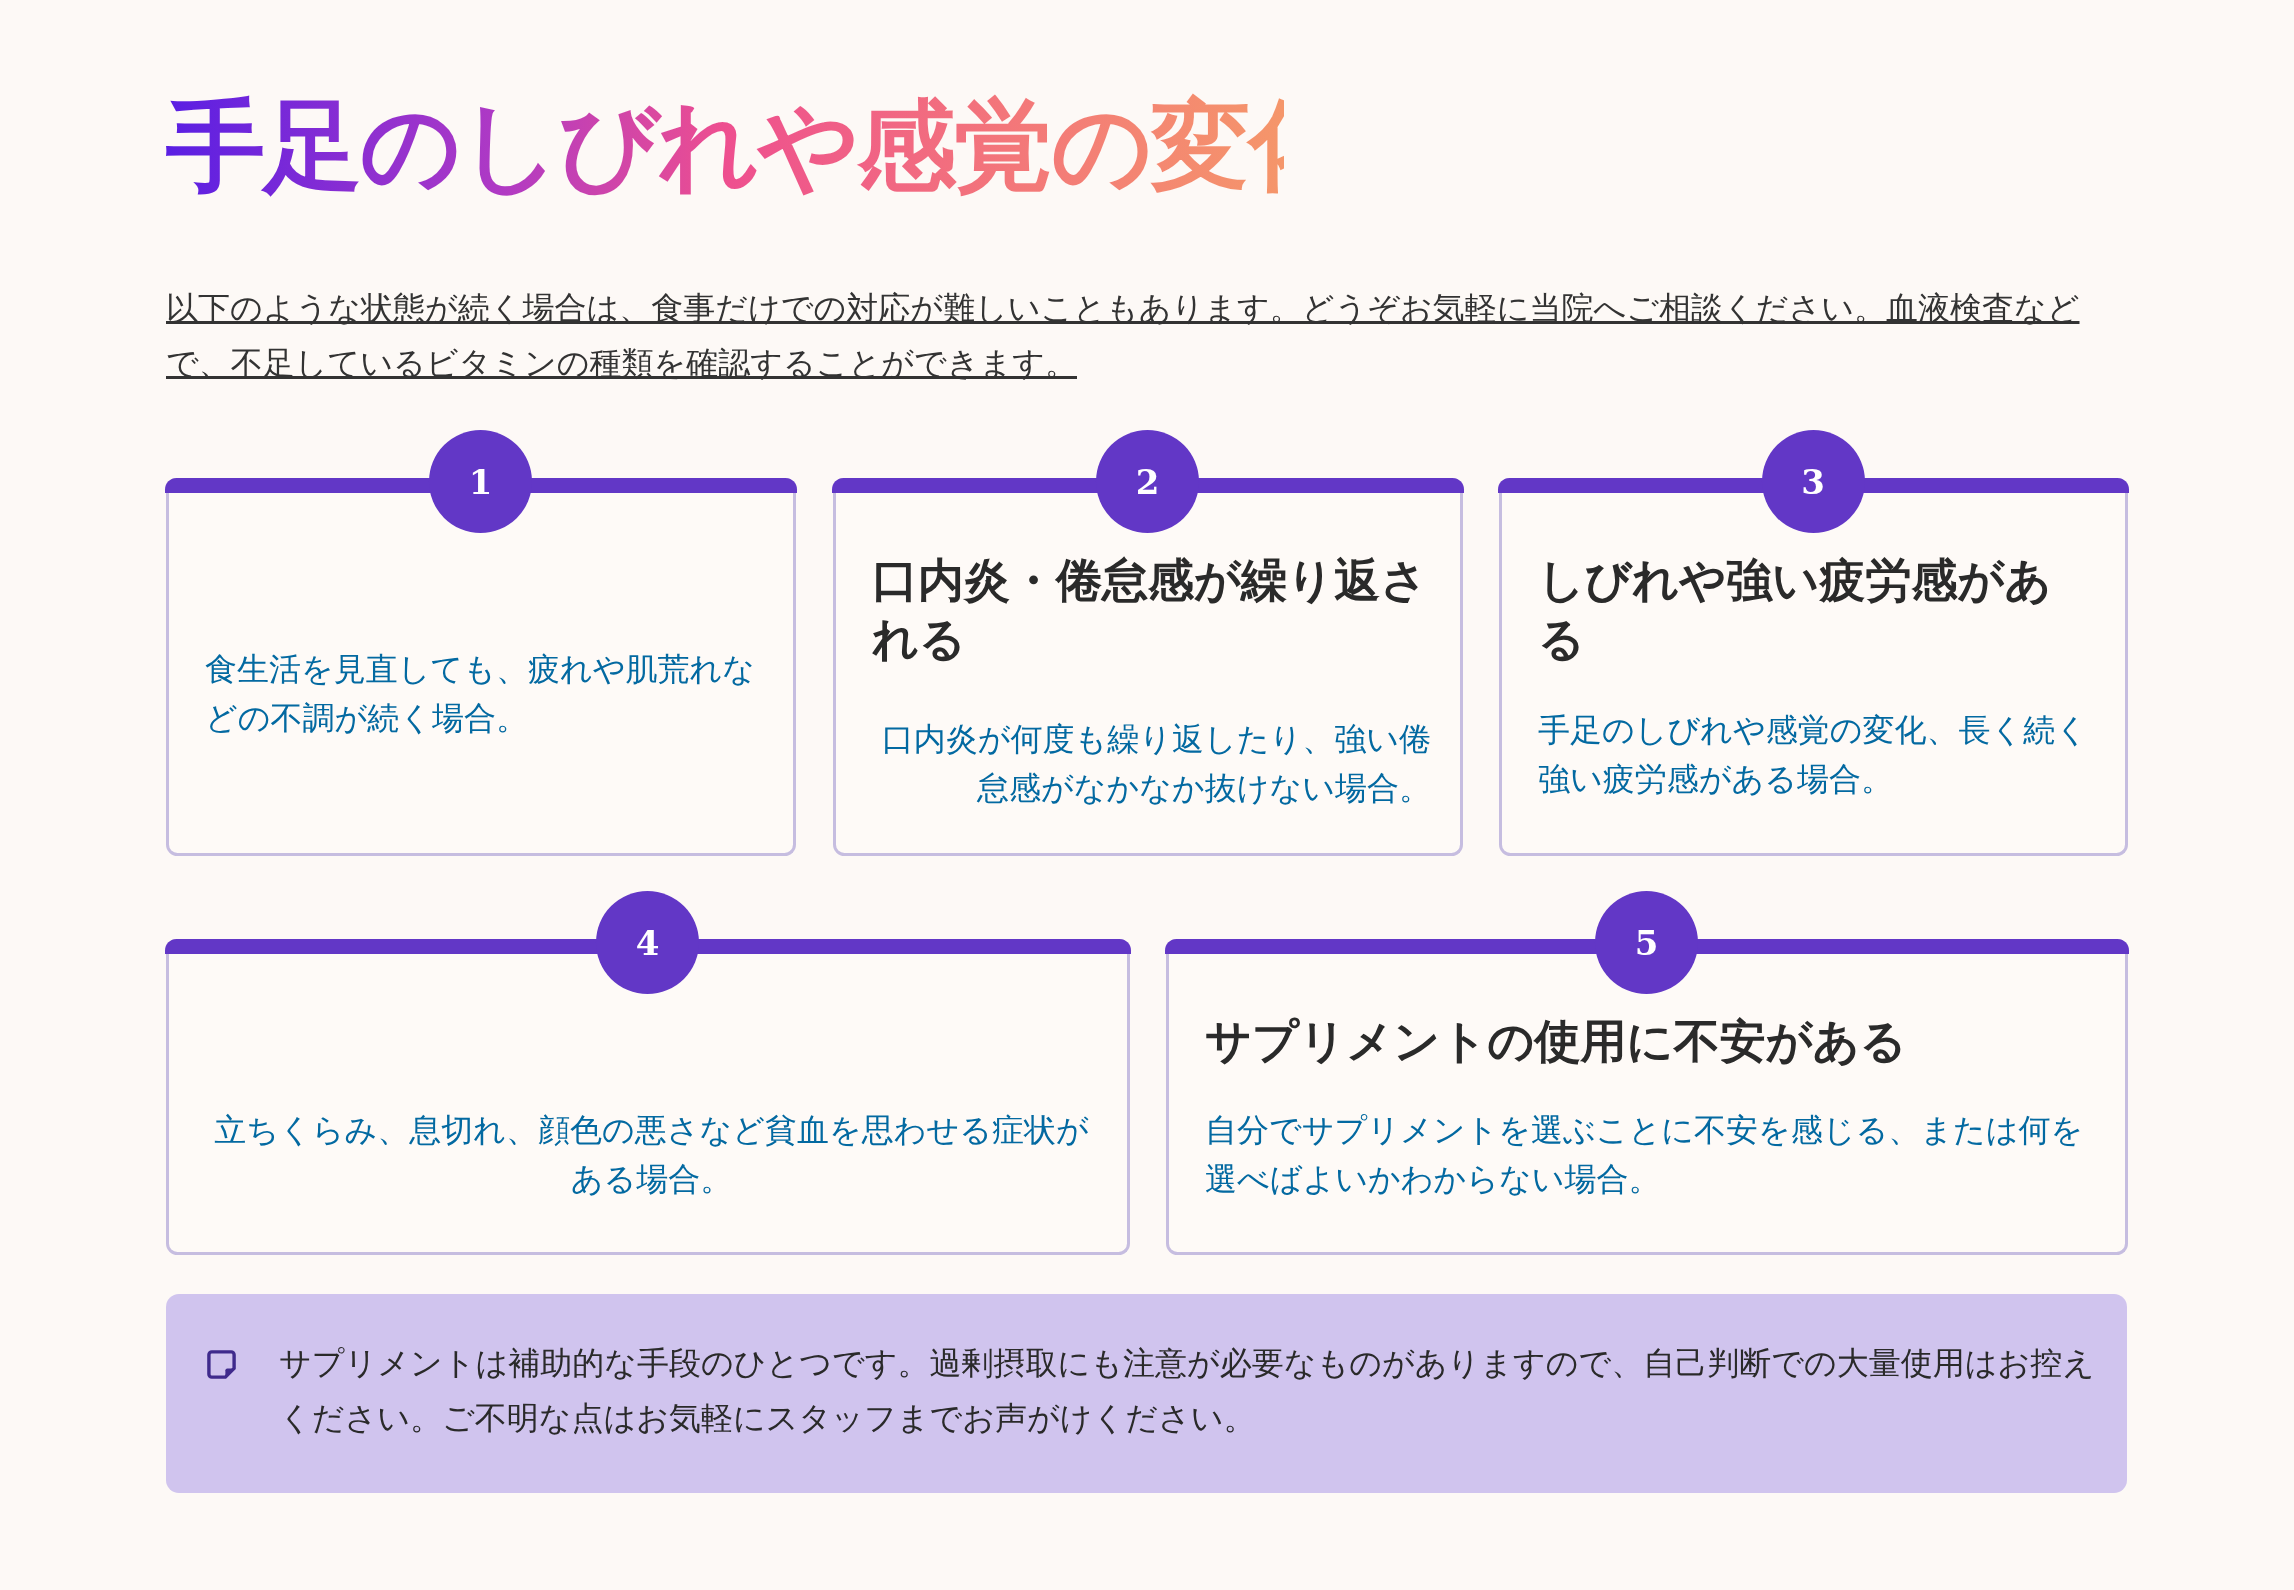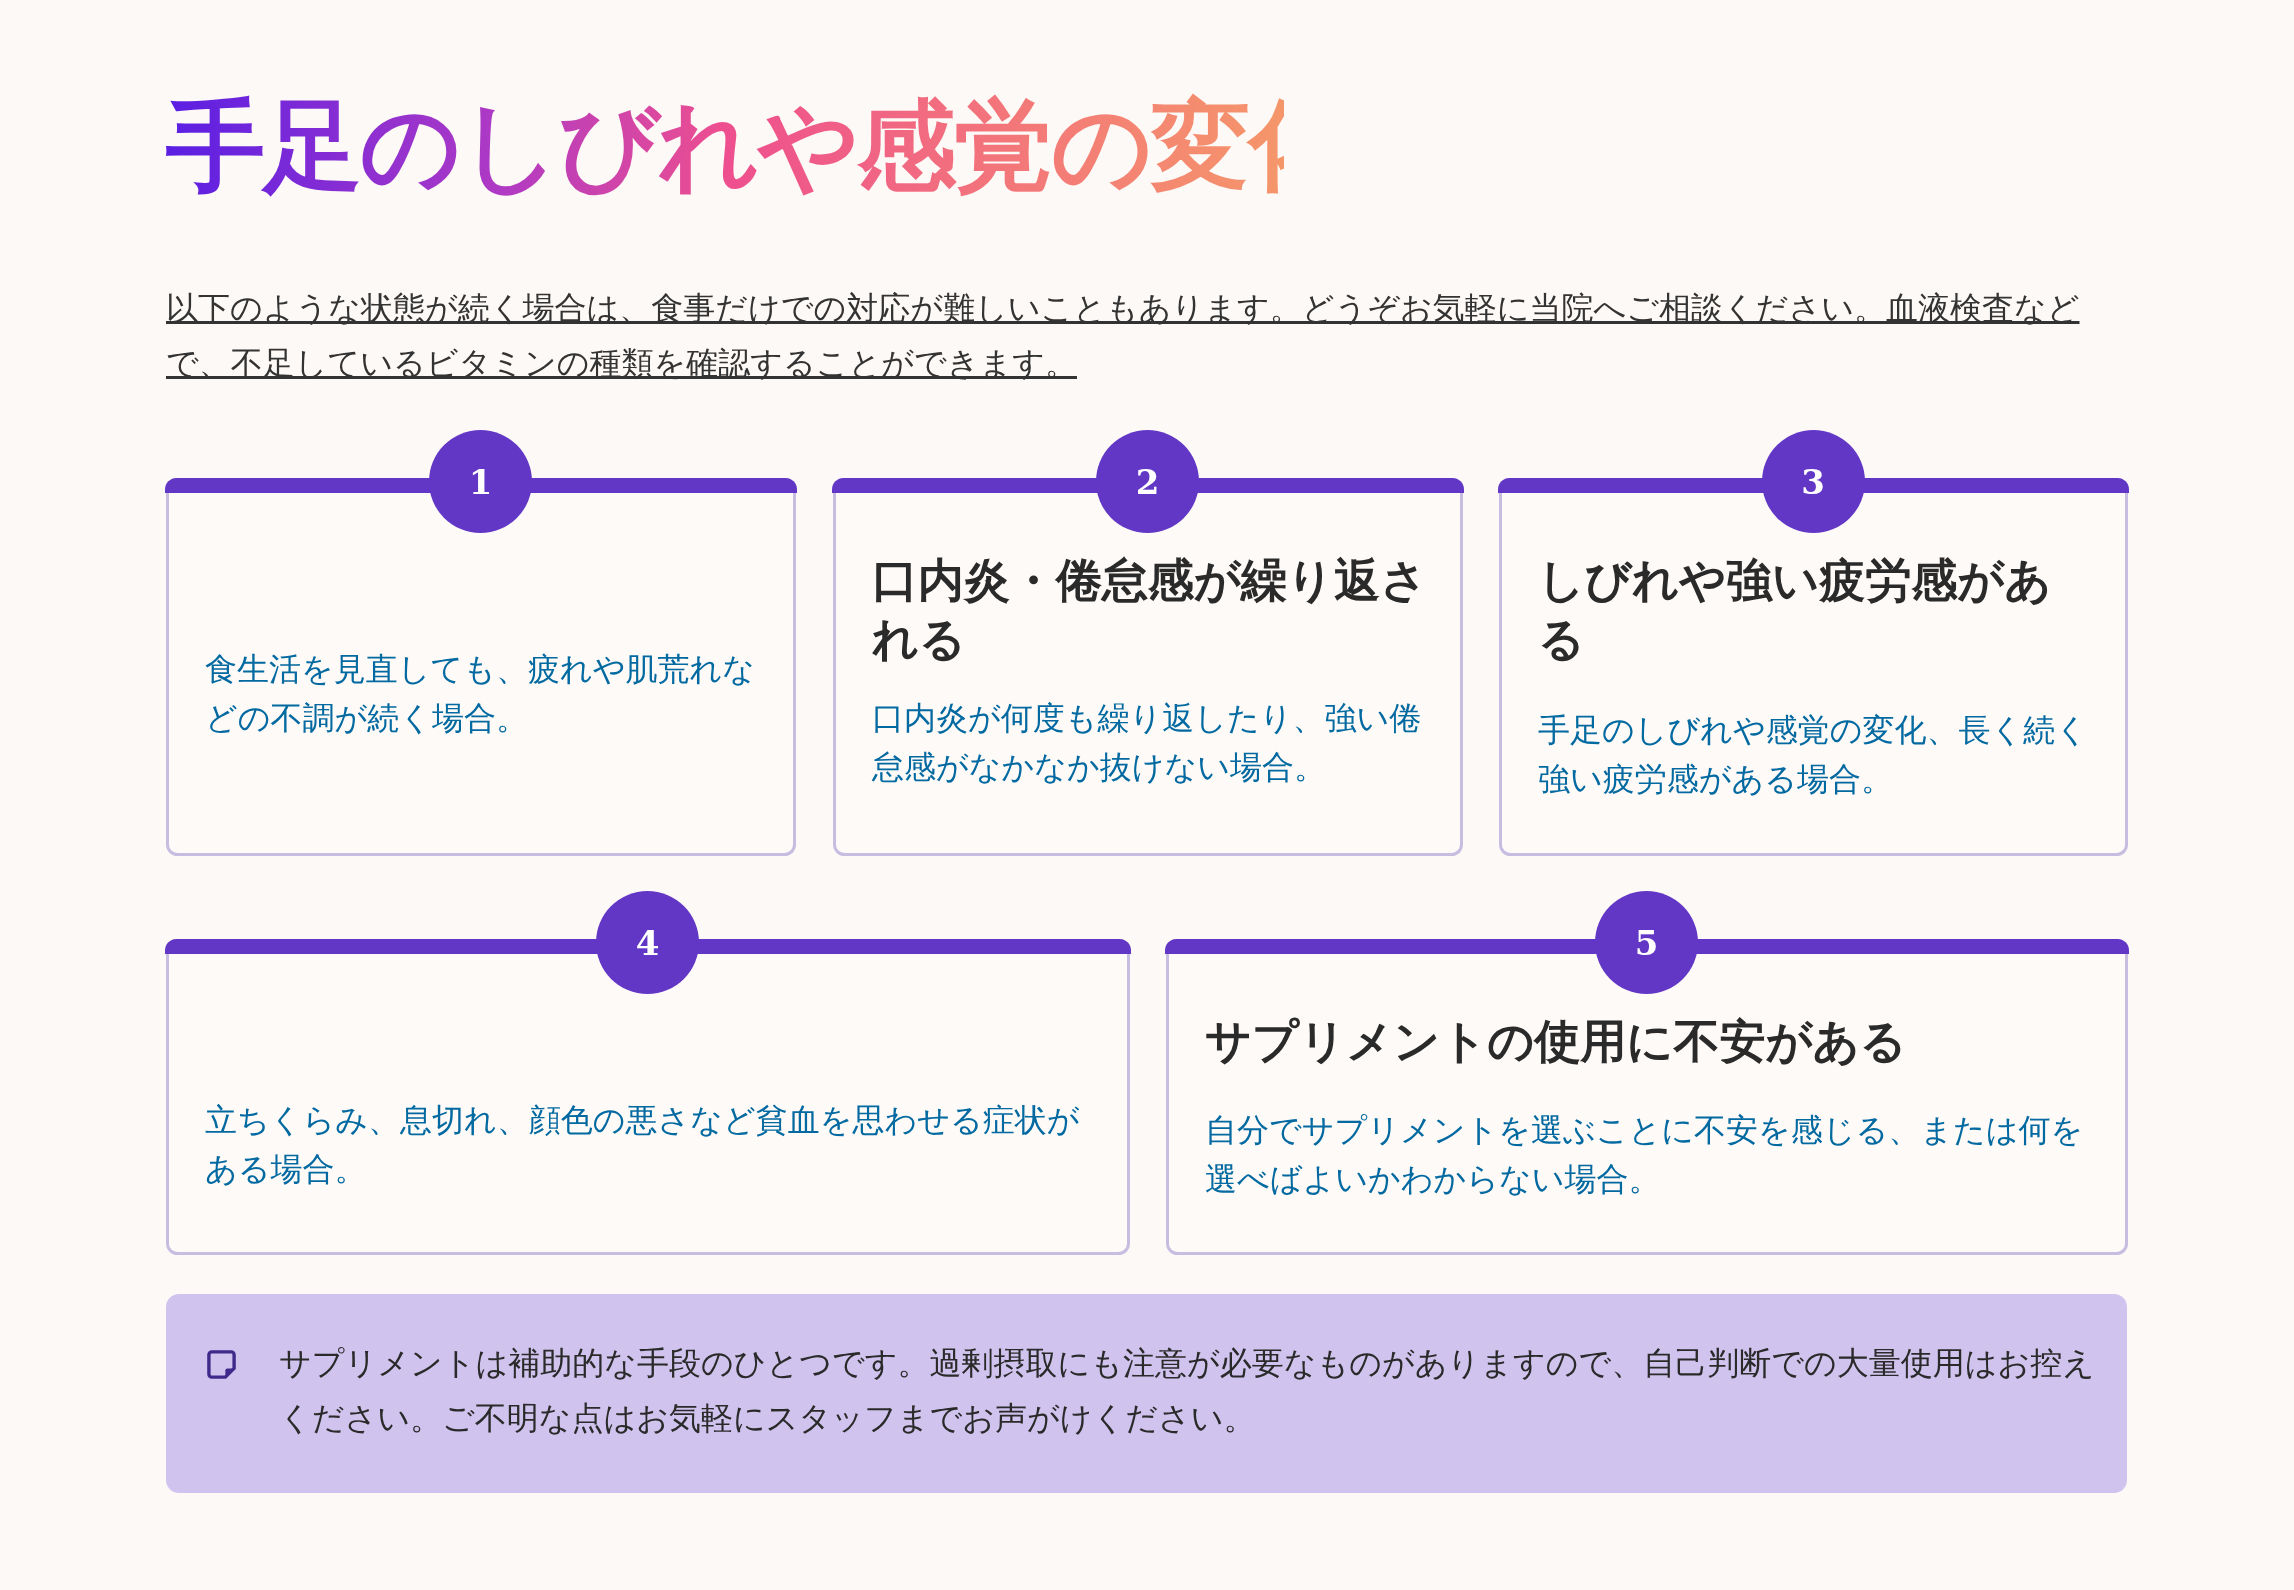--- a/index.html
+++ b/index.html
@@ -75,34 +75,34 @@
 <div class="card" style="left:166px; top:478px; width:630px; height:378px;">
   <div class="bar"></div>
   <div class="badge">1</div>
   <div class="desc" style="top:167px;">食生活を見直しても、疲れや肌荒れなどの不調が続く場合。</div>
 </div>
 
 <div class="card" style="left:833px; top:478px; width:630px; height:378px;">
   <div class="bar"></div>
   <div class="badge">2</div>
   <div class="heading">口内炎・倦怠感が繰り返される</div>
-  <div class="desc" style="top:216px;">口内炎が何度も繰り返したり、強い倦怠感がなかなか抜けない場合。</div>
+  <div class="desc" style="top:237px;text-align:right;">口内炎が何度も繰り返したり、強い倦怠感がなかなか抜けない場合。</div>
 </div>
 
 <div class="card" style="left:1499px; top:478px; width:629px; height:378px;">
   <div class="bar"></div>
   <div class="badge">3</div>
   <div class="heading">しびれや強い疲労感がある</div>
   <div class="desc" style="top:228px;">手足のしびれや感覚の変化、長く続く強い疲労感がある場合。</div>
 </div>
 
 <div class="card" style="left:166px; top:939px; width:964px; height:316px;">
   <div class="bar"></div>
   <div class="badge">4</div>
-  <div class="desc" style="top:157px;">立ちくらみ、息切れ、顔色の悪さなど貧血を思わせる症状がある場合。</div>
+  <div class="desc" style="top:167px;text-align:center;">立ちくらみ、息切れ、顔色の悪さなど貧血を思わせる症状がある場合。</div>
 </div>
 
 <div class="card" style="left:1166px; top:939px; width:962px; height:316px;">
   <div class="bar"></div>
   <div class="badge">5</div>
   <div class="heading">サプリメントの使用に不安がある</div>
   <div class="desc" style="top:167px;">自分でサプリメントを選ぶことに不安を感じる、または何を選べばよいかわからない場合。</div>
 </div>
 
 <div class="note">

